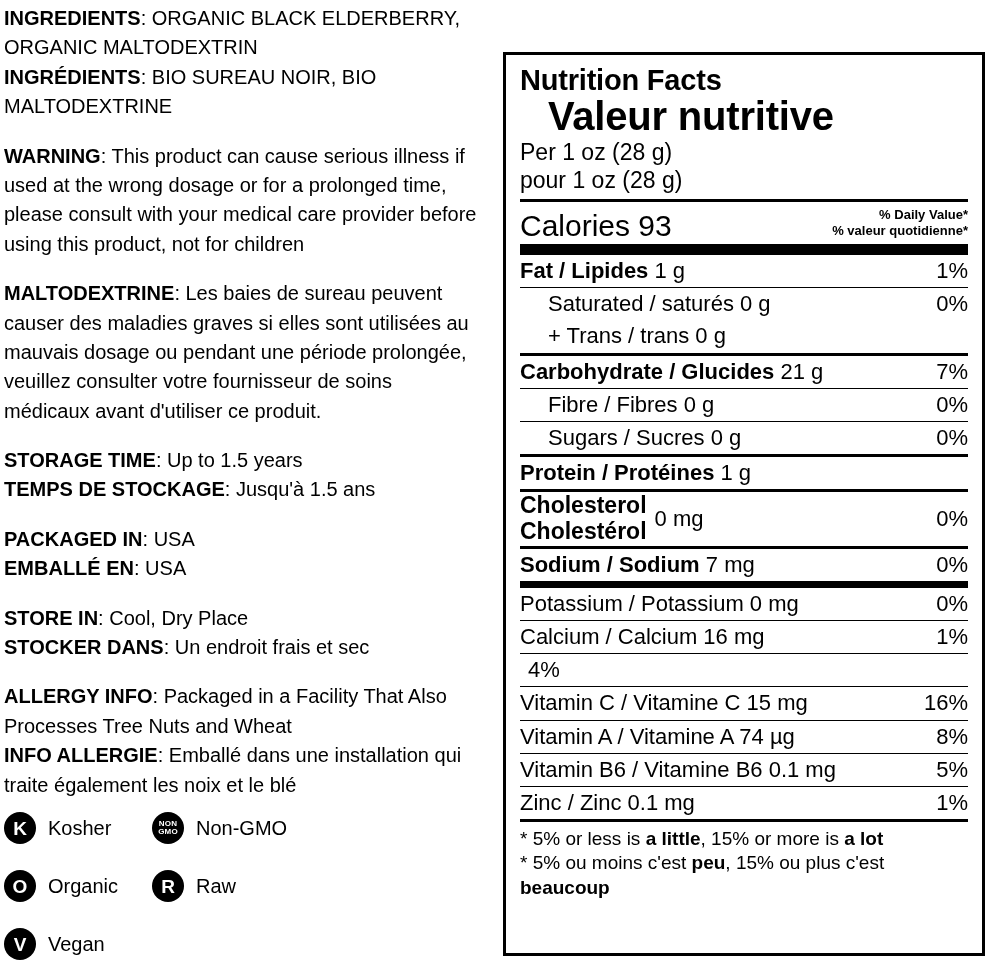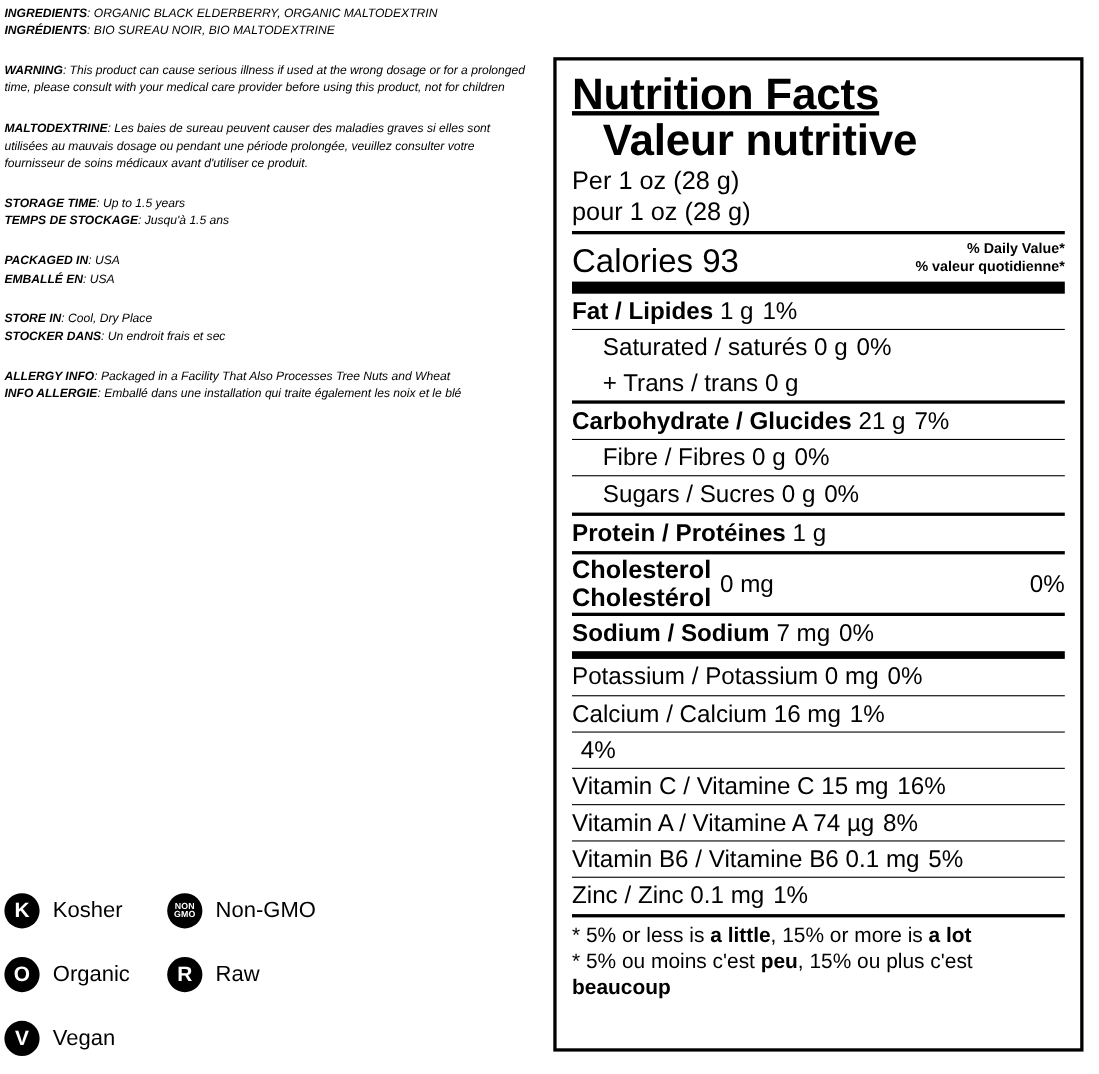--- a/index.html
+++ b/index.html
@@ -22,24 +22,23 @@
   }
 
   
   .left-col {
     position: absolute;
     left: 4px;
     top: 4px;
     width: 478px;
   }
   .para {
-    font-size: 11px;
+    font-size: 20px;
     line-height: 1.47;
     margin: 0 0 20px 0;
-    font-style: italic;
   }
   .para b, .lbl {
     font-weight: bold;
   }
 
   
   .badges {
     position: absolute;
     left: 4px;
     top: 812px;
@@ -91,25 +90,24 @@
     height: 904px;
     border: 3px solid #000000;
     box-sizing: border-box;
     background: #ffffff;
     padding: 10px 14px 10px 14px;
   }
   .nf-inner {
     width: 100%;
   }
   .nf-title {
-    font-size: 40px;
+    font-size: 29px;
     font-weight: bold;
     line-height: 1.05;
     letter-spacing: -0.2px;
-    text-decoration: underline;
   }
   .nf-title2 {
     font-size: 40px;
     font-weight: bold;
     line-height: 1.05;
     letter-spacing: -0.2px;
     margin-bottom: 2px;
     margin-left: 28px;
   }
   .nf-serving {
@@ -136,20 +134,21 @@
   .dv-right {
     text-align: right;
     font-size: 13px;
     font-weight: bold;
     line-height: 1.25;
     padding-bottom: 3px;
   }
 
   .nrow {
     display: flex;
+    justify-content: space-between;
     align-items: baseline;
     font-size: 22px;
     line-height: 1.28;
     padding: 2px 0 2px 0;
   }
   .nrow .nm { white-space: nowrap; }
   .nrow .pct { white-space: nowrap; padding-left: 8px; }
   .bold { font-weight: bold; }
   .indent { padding-left: 28px; }
 

